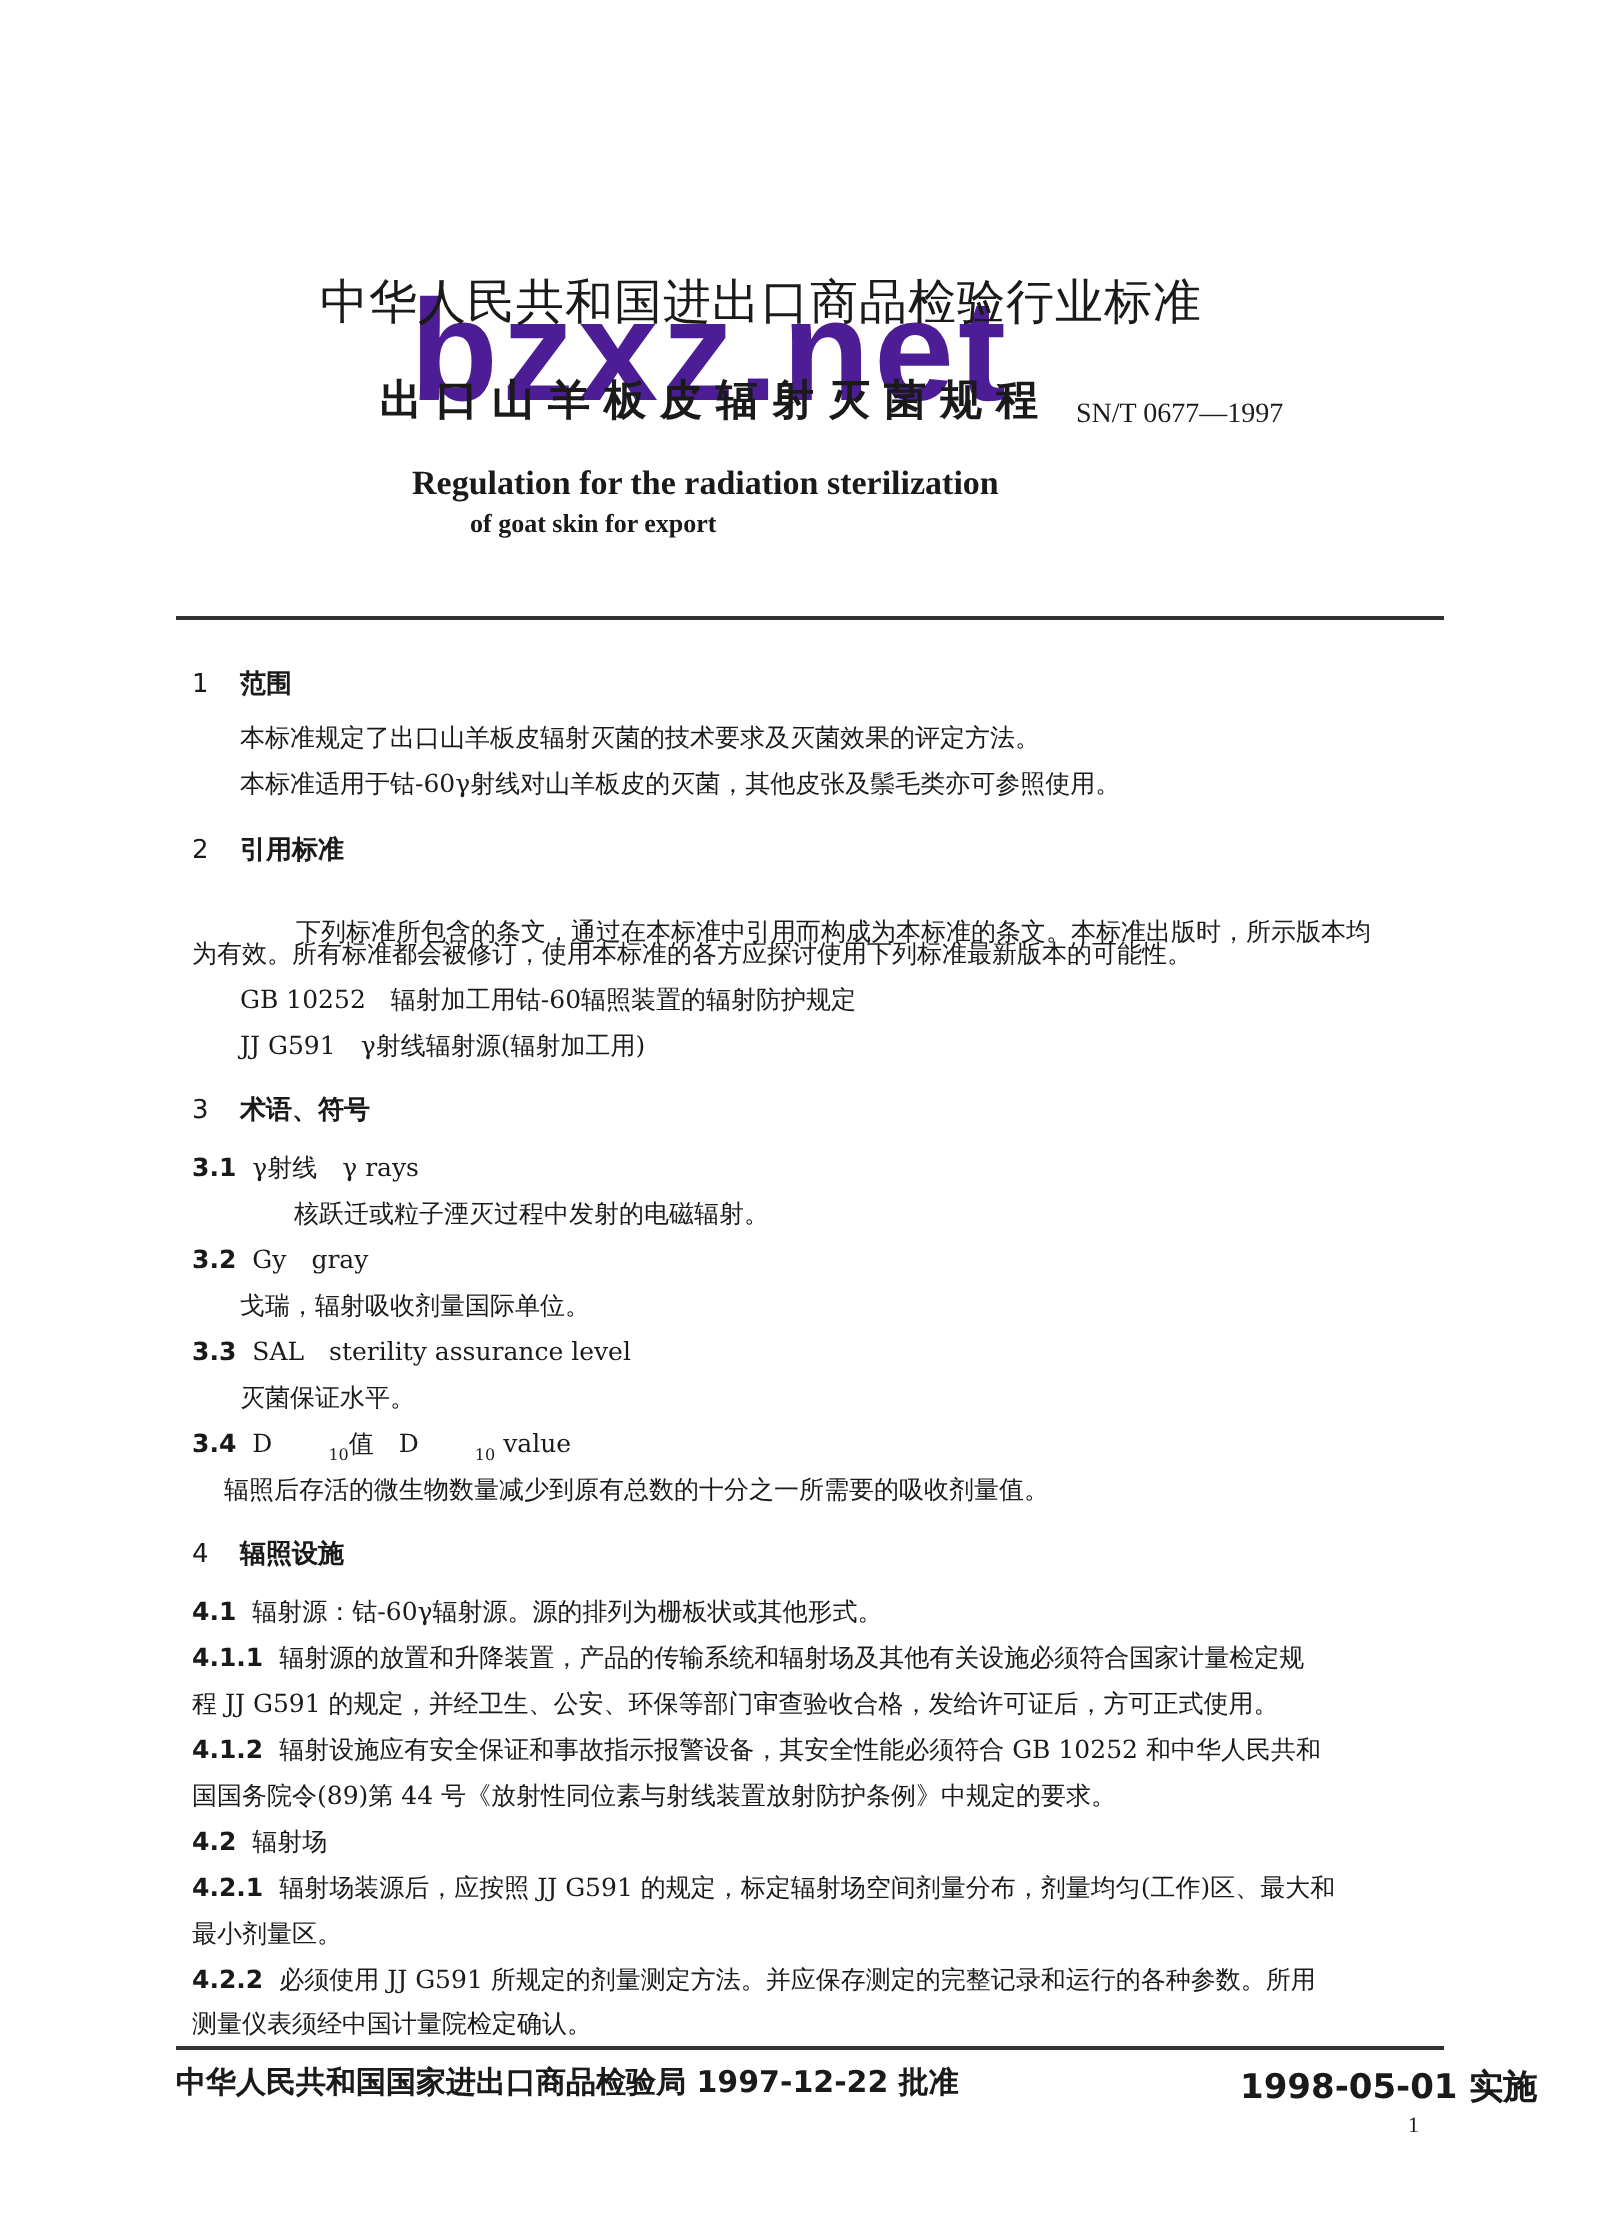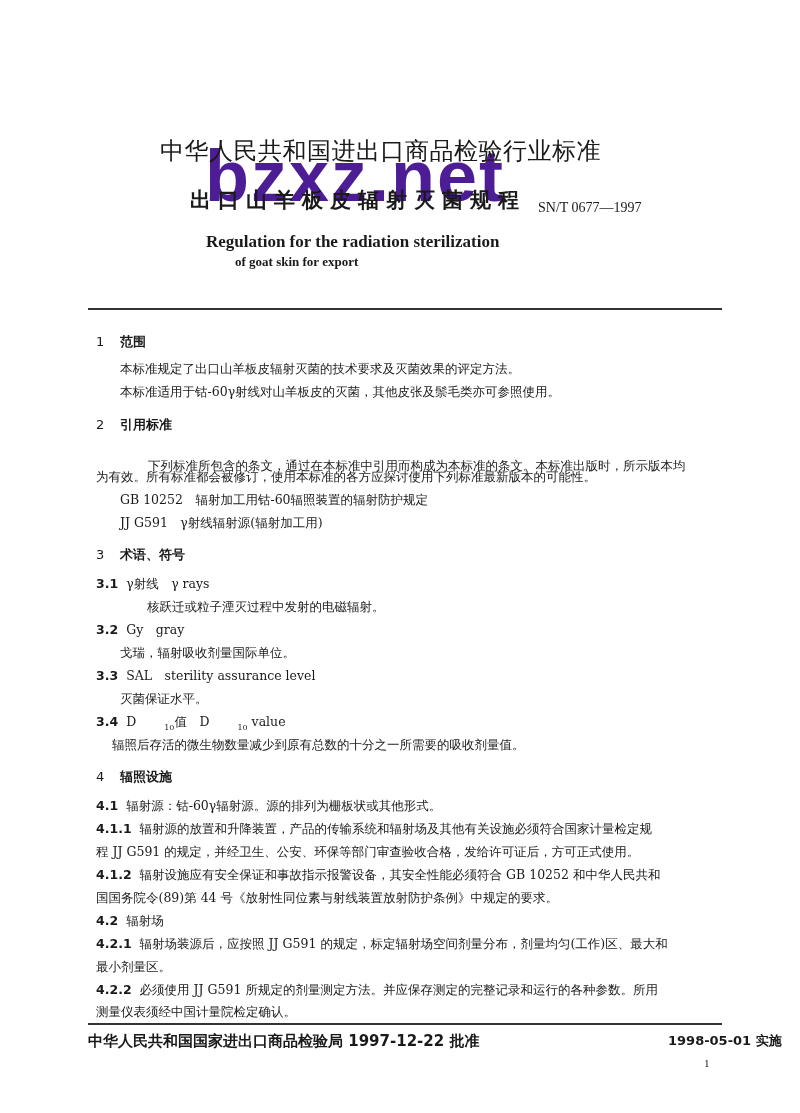--- a/index.html
+++ b/index.html
@@ -37,23 +37,22 @@
   }
   .sec-h .num { display: inline-block; width: 24px; font-weight: normal; }
   .para { font-size: 12.5px; white-space: nowrap; }
   .clause { font-size: 12.5px; white-space: nowrap; }
   .clause .cn { display: inline-block; margin-right: 8px; font-family: "DejaVu Sans", "Liberation Sans", sans-serif; font-weight: bold; }
   .footer-left {
     left: 88px; top: 1032px; font-size: 15px; font-weight: bold;
     font-family: "DejaVu Sans", "Liberation Sans", sans-serif;
   }
   .footer-right {
-    left: 620px; top: 1032px; font-size: 13px; font-weight: bold;
+    left: 620px; top: 1032px; font-size: 17px; font-weight: bold;
     font-family: "DejaVu Sans", "Liberation Sans", sans-serif;
-    margin-left: 48px;
   }
   .page-num { left: 704px; top: 1057px; font-size: 11px; font-family: "Liberation Serif", serif; }
   sub { font-size: 8px; margin-left: 28px; }
 </style>
 </head>
 <body>
 
 <div class="abs watermark">bzxz.net</div>
 <div class="abs header-title">中华人民共和国进出口商品检验行业标准</div>
 <div class="abs doc-title">出口山羊板皮辐射灭菌规程</div>

